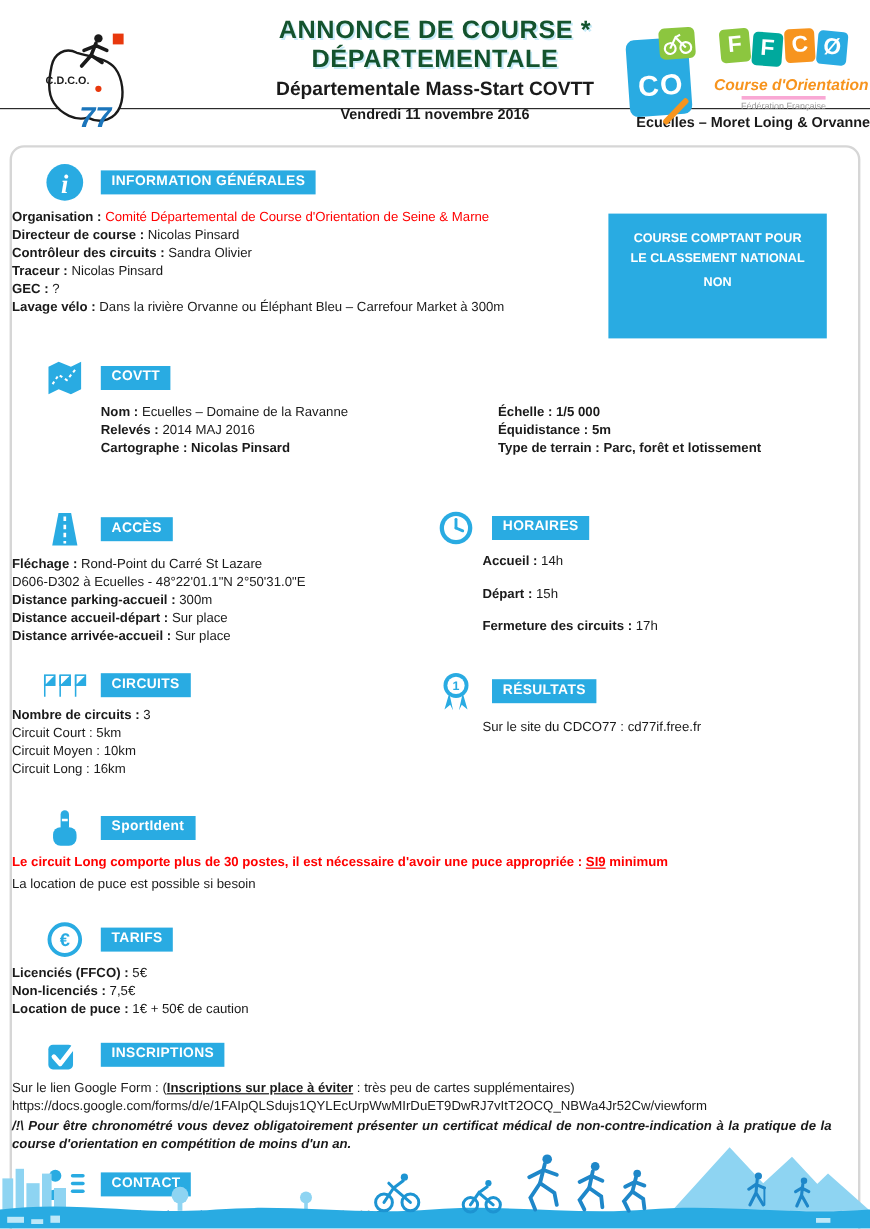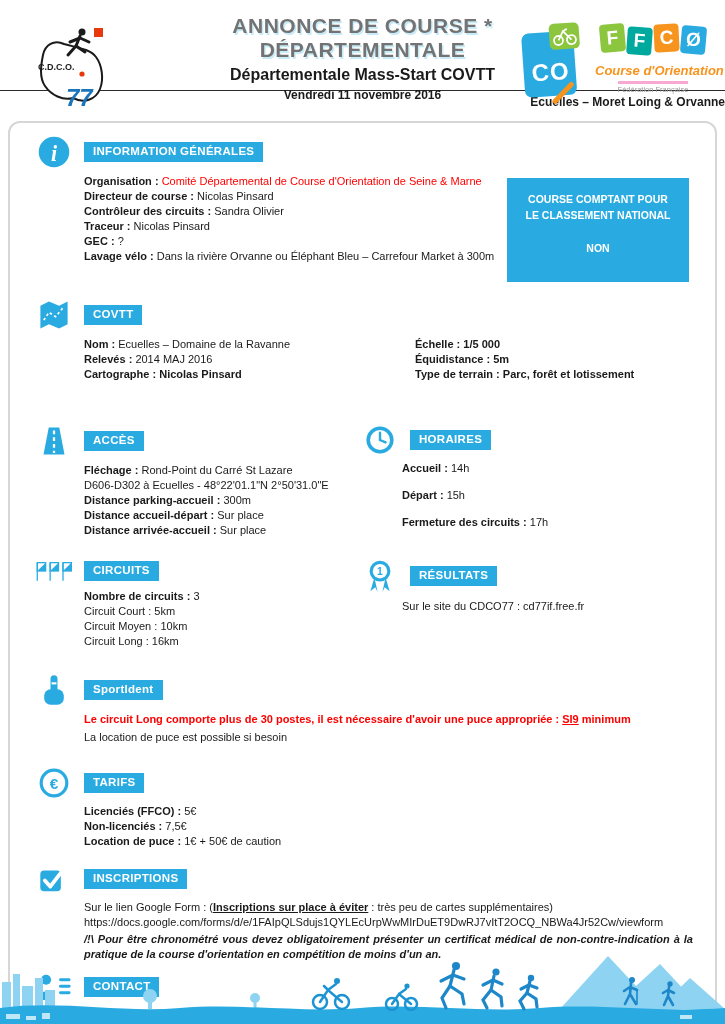--- a/index.html
+++ b/index.html
@@ -11,21 +11,21 @@
     position:relative;
     overflow:hidden;
   }
   .page { width:725px; height:1024px; position:relative; }
 
   
   .header { position:relative; padding-top:14px; height:84px; }
   .header-center { width:460px; margin:0 auto; text-align:center; }
   .banner-title {
     font-size:21px; font-weight:800; letter-spacing:0.5px;
-    color:#737373; text-shadow:1.5px 1.5px 0 rgba(69,190,232,0.30);
+    color:#14532d; text-shadow:1.5px 1.5px 0 rgba(69,190,232,0.30);
   }
   .event-title { font-size:16px; font-weight:bold; margin-top:4px; }
   .event-date  { font-size:12px; font-weight:bold; margin-top:4px; }
   .rule { border-top:1.5px solid #2b2b2b; margin:6px 0 4px; }
   .event-location { text-align:right; font-size:12px; font-weight:bold; margin-bottom:4px; }
 
   .cdco-logo { position:absolute; left:32px; top:24px; width:88px; }
   .logos-right { position:absolute; right:14px; top:24px; display:flex; gap:14px; align-items:flex-start; }
 
   
@@ -54,35 +54,35 @@
     border-radius:12px;
     padding:12px 0 12px 0;
     min-height:766px;
   }
   .sec-head { display:flex; align-items:center; gap:12px; margin-left:26px; margin-bottom:5px; }
   .icon { width:36px; display:flex; justify-content:center; align-items:center; flex:0 0 36px; }
   .badge {
     background:#29ABE2; color:#fff; font-weight:bold; font-size:11.5px;
     padding:3px 9px; letter-spacing:0.3px; line-height:1.2;
   }
-  .sec-body { margin-left:74px; font-size:11px; line-height:15px; }
+  .sec-body { font-size:11px; line-height:15px; }
   .row .lbl { font-weight:bold; }
   .red { color:#FF0000; }
   .bold { font-weight:bold; }
 
   .sec-info { margin-bottom:16px; }
   .info-wrap { display:flex; align-items:flex-start; }
   .info-rows { flex:1; }
   .national-box {
     width:182px; margin-right:26px; margin-top:4px;
     background:#29ABE2; color:#fff; text-align:center;
     font-weight:bold; font-size:10.5px; line-height:16px;
     padding:13px 10px 12px 10px; height:104px;
   }
-  .national-answer { margin-top:17px; }
+  .national-answer { margin-top:4px; }
 
   .sec-carte { margin-bottom:42px; }
   .carte-body { display:grid; grid-template-columns:331px 1fr; margin-left:74px; font-size:11px; line-height:15px; }
   .carte-right .lbl, .carte-right span { font-weight:bold; }
 
   .twocol { display:flex; }
   .col-left { width:352px; flex:0 0 352px; }
   .col-right { flex:1; }
   .col-right .sec-head { margin-left:0; }
   .col-right .sec-body { margin-left:40px; }

